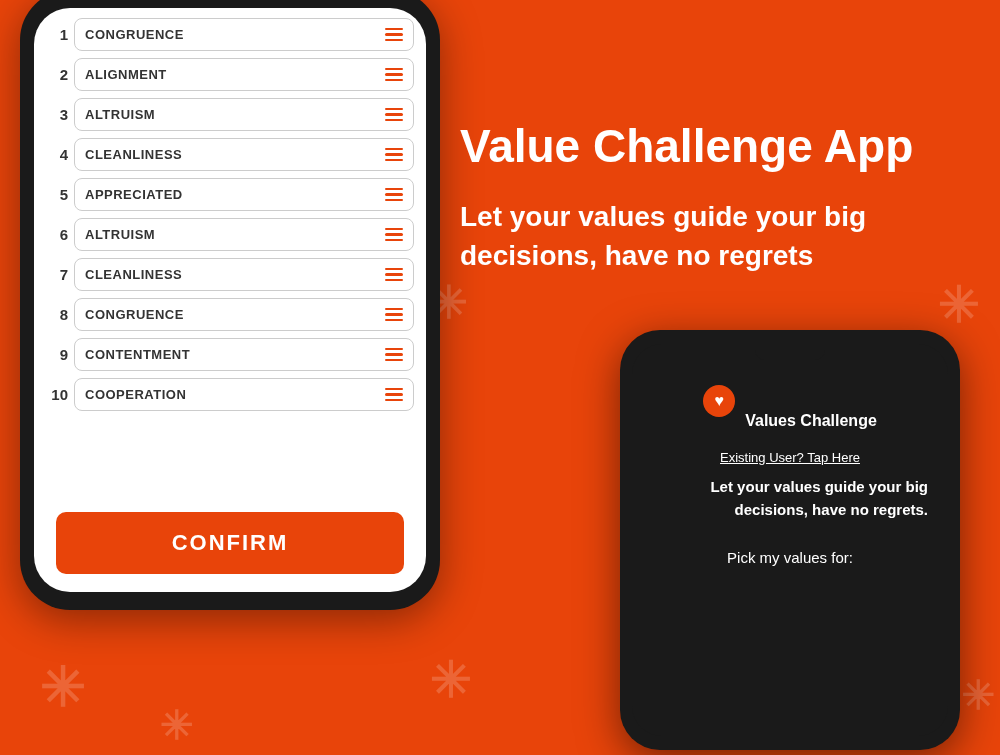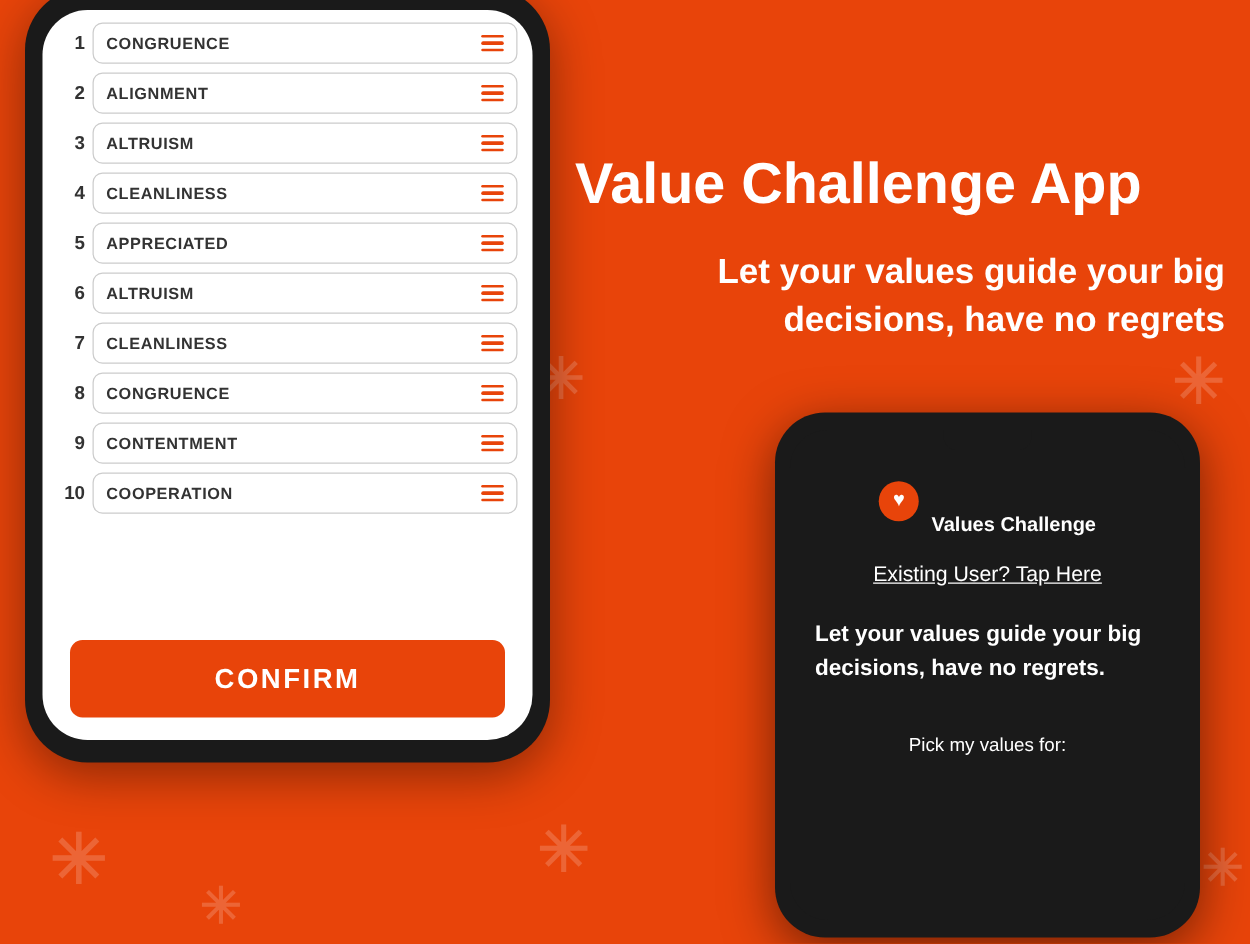--- a/index.html
+++ b/index.html
@@ -131,21 +131,21 @@
       font-weight: 800;
       line-height: 1.15;
       margin-bottom: 24px;
     }
 
     .app-subtitle {
       color: #fff;
       font-size: 28px;
       font-weight: 600;
       line-height: 1.4;
-      text-align: right;
+      text-align: left;
     }
 
     
     .phone-right {
       position: absolute;
       right: 40px;
       top: 330px;
       width: 340px;
       height: 420px;
       background: #1a1a1a;
@@ -198,32 +198,32 @@
 
     .app-name-right {
       color: #fff;
       font-size: 16px;
       font-weight: 600;
       margin-top: 40px;
     }
 
     .existing-user-link {
       color: #fff;
-      font-size: 17px;
+      font-size: 13px;
       text-decoration: underline;
-      margin-bottom: 24px;
+      margin-bottom: 11px;
     }
 
     .tagline-right {
       color: #fff;
-      font-size: 18px;
+      font-size: 15px;
       font-weight: 700;
-      text-align: left;
+      text-align: right;
       line-height: 1.5;
-      margin-bottom: 40px;
+      margin-bottom: 28px;
     }
 
     .pick-text {
       color: #fff;
       font-size: 15px;
       font-weight: 500;
     }
 
     
     .deco-1 { left: 40px; bottom: 40px; font-size: 55px; }

